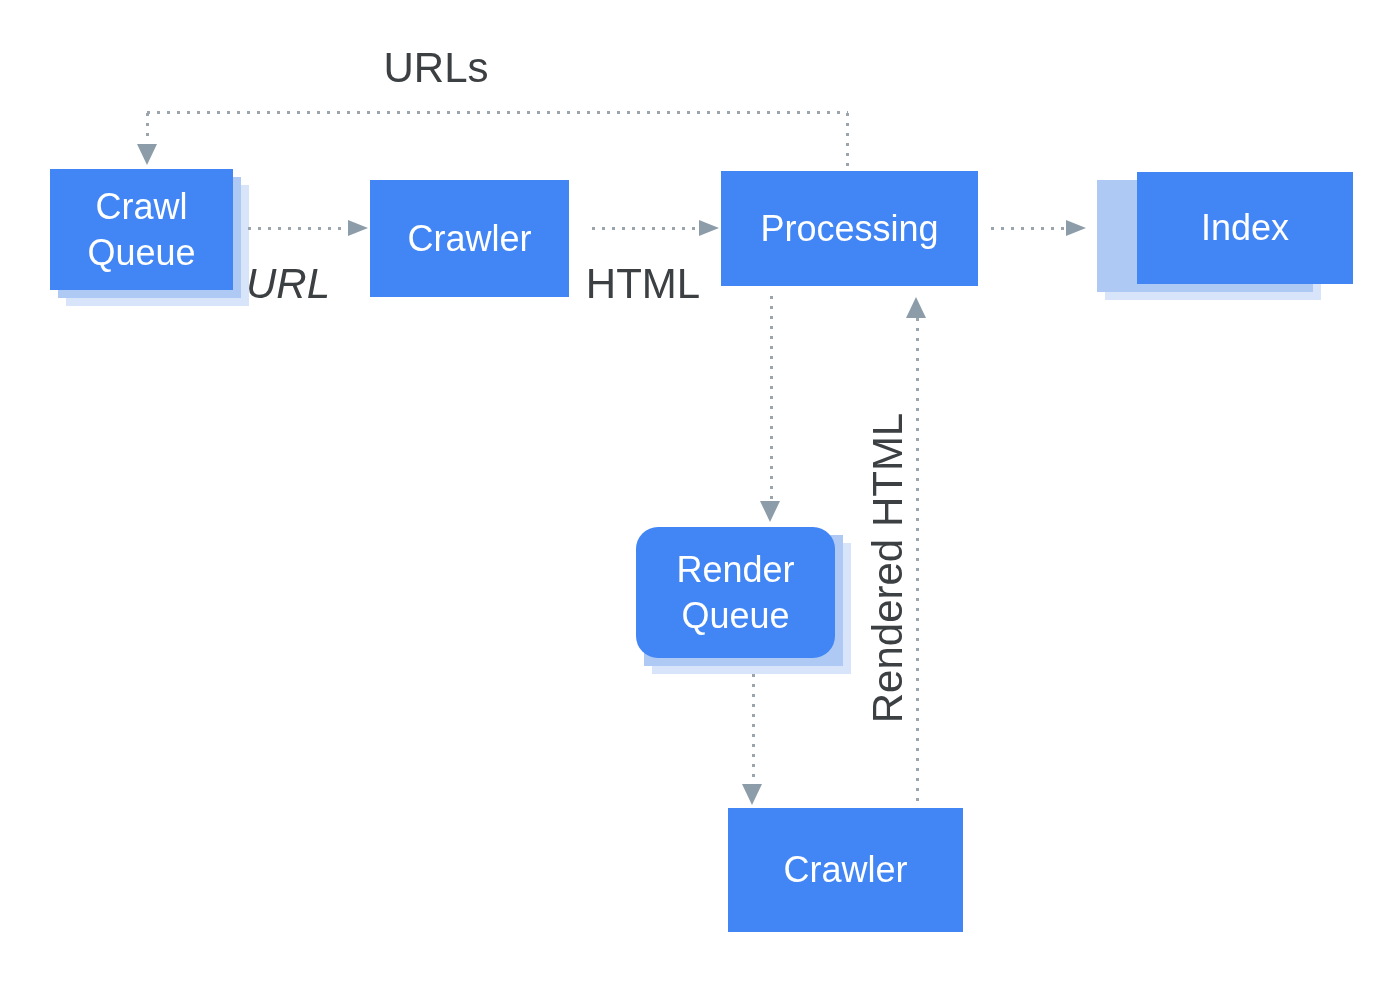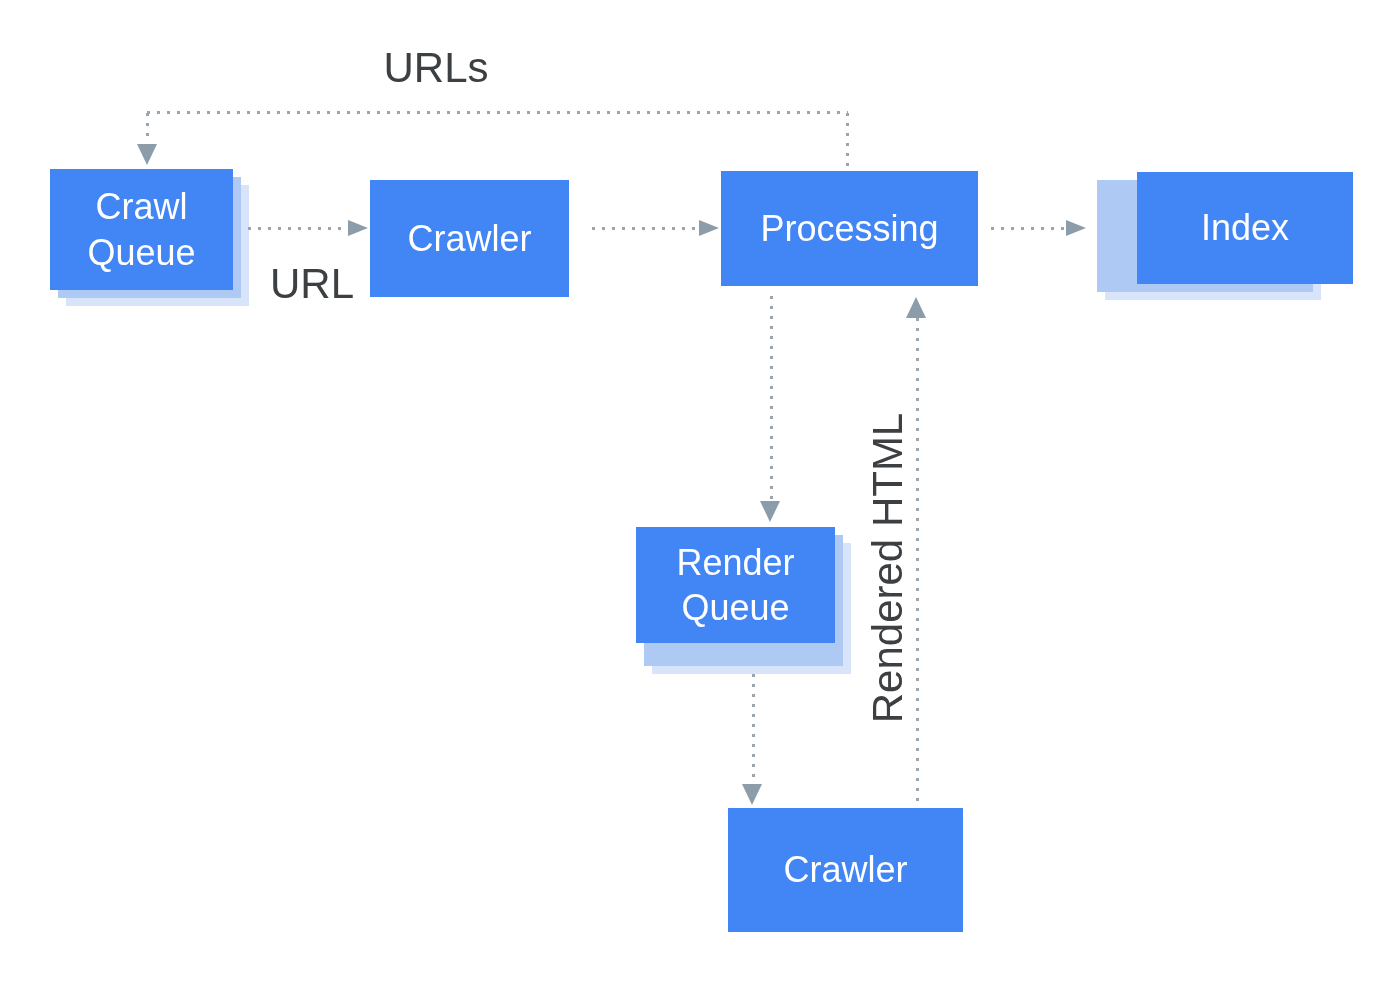--- a/index.html
+++ b/index.html
@@ -101,21 +101,21 @@
     <div class="node" style="left: 721px; top: 171px; width: 257px; height: 115px; text-align: center;">
       <span>Processing</span>
     </div>
     <div class="shadow-outer" style="left: 1105px; top: 188px; width: 216px; height: 112px;"></div>
     <div class="shadow-mid" style="left: 1097px; top: 180px; width: 216px; height: 112px;"></div>
     <div class="node" style="left: 1089px; top: 172px; width: 216px; height: 112px; margin-left: 48px;">
       <span>Index</span>
     </div>
     <div class="shadow-outer" style="left: 652px; top: 543px; width: 199px; height: 131px;"></div>
     <div class="shadow-mid" style="left: 644px; top: 535px; width: 199px; height: 131px;"></div>
-    <div class="node" style="left: 636px; top: 527px; width: 199px; height: 116px;">
+    <div class="node" style="left: 636px; top: 527px; width: 199px; height: 131px; border-radius: 22px;">
       <span>Render Queue</span>
     </div>
     <div class="node" style="left: 728px; top: 808px; width: 235px; height: 124px;">
       <span>Crawler</span>
     </div>
     <div class="h-dots" style="left: 248px; top: 227px; width: 102px;"></div>
     <div class="head head-right" style="left: 348px; top: 220px;"></div>
     <div class="h-dots" style="left: 592px; top: 227px; width: 108px;"></div>
     <div class="head head-right" style="left: 699px; top: 220px;"></div>
     <div class="h-dots" style="left: 991px; top: 227px; width: 76px;"></div>
@@ -124,15 +124,16 @@
     <div class="h-dots" style="left: 147px; top: 111px; width: 701px;"></div>
     <div class="v-dots" style="left: 146px; top: 113px; height: 30px;"></div>
     <div class="head head-down" style="left: 137px; top: 144px;"></div>
     <div class="v-dots" style="left: 770px; top: 296px; height: 204px;"></div>
     <div class="head head-down" style="left: 760px; top: 501px;"></div>
     <div class="v-dots" style="left: 752px; top: 674px; height: 111px;"></div>
     <div class="head head-down" style="left: 742px; top: 784px;"></div>
     <div class="v-dots" style="left: 916px; top: 318px; height: 489px;"></div>
     <div class="head head-up" style="left: 906px; top: 297px;"></div>
     <div class="edge-label" style="left: 436px; top: 68px;">URLs</div>
-    <div class="edge-label" style="left: 312px; top: 284px;">URL</div>
+    <div class="edge-label" style="left: 288px; top: 284px; font-style: italic;">URL</div>
+    <div class="edge-label" style="left: 643px; top: 284px;">HTML</div>
     <div class="edge-label rot" style="left: 888px; top: 568px;">Rendered HTML</div>
   </div>
 
 </body></html>

